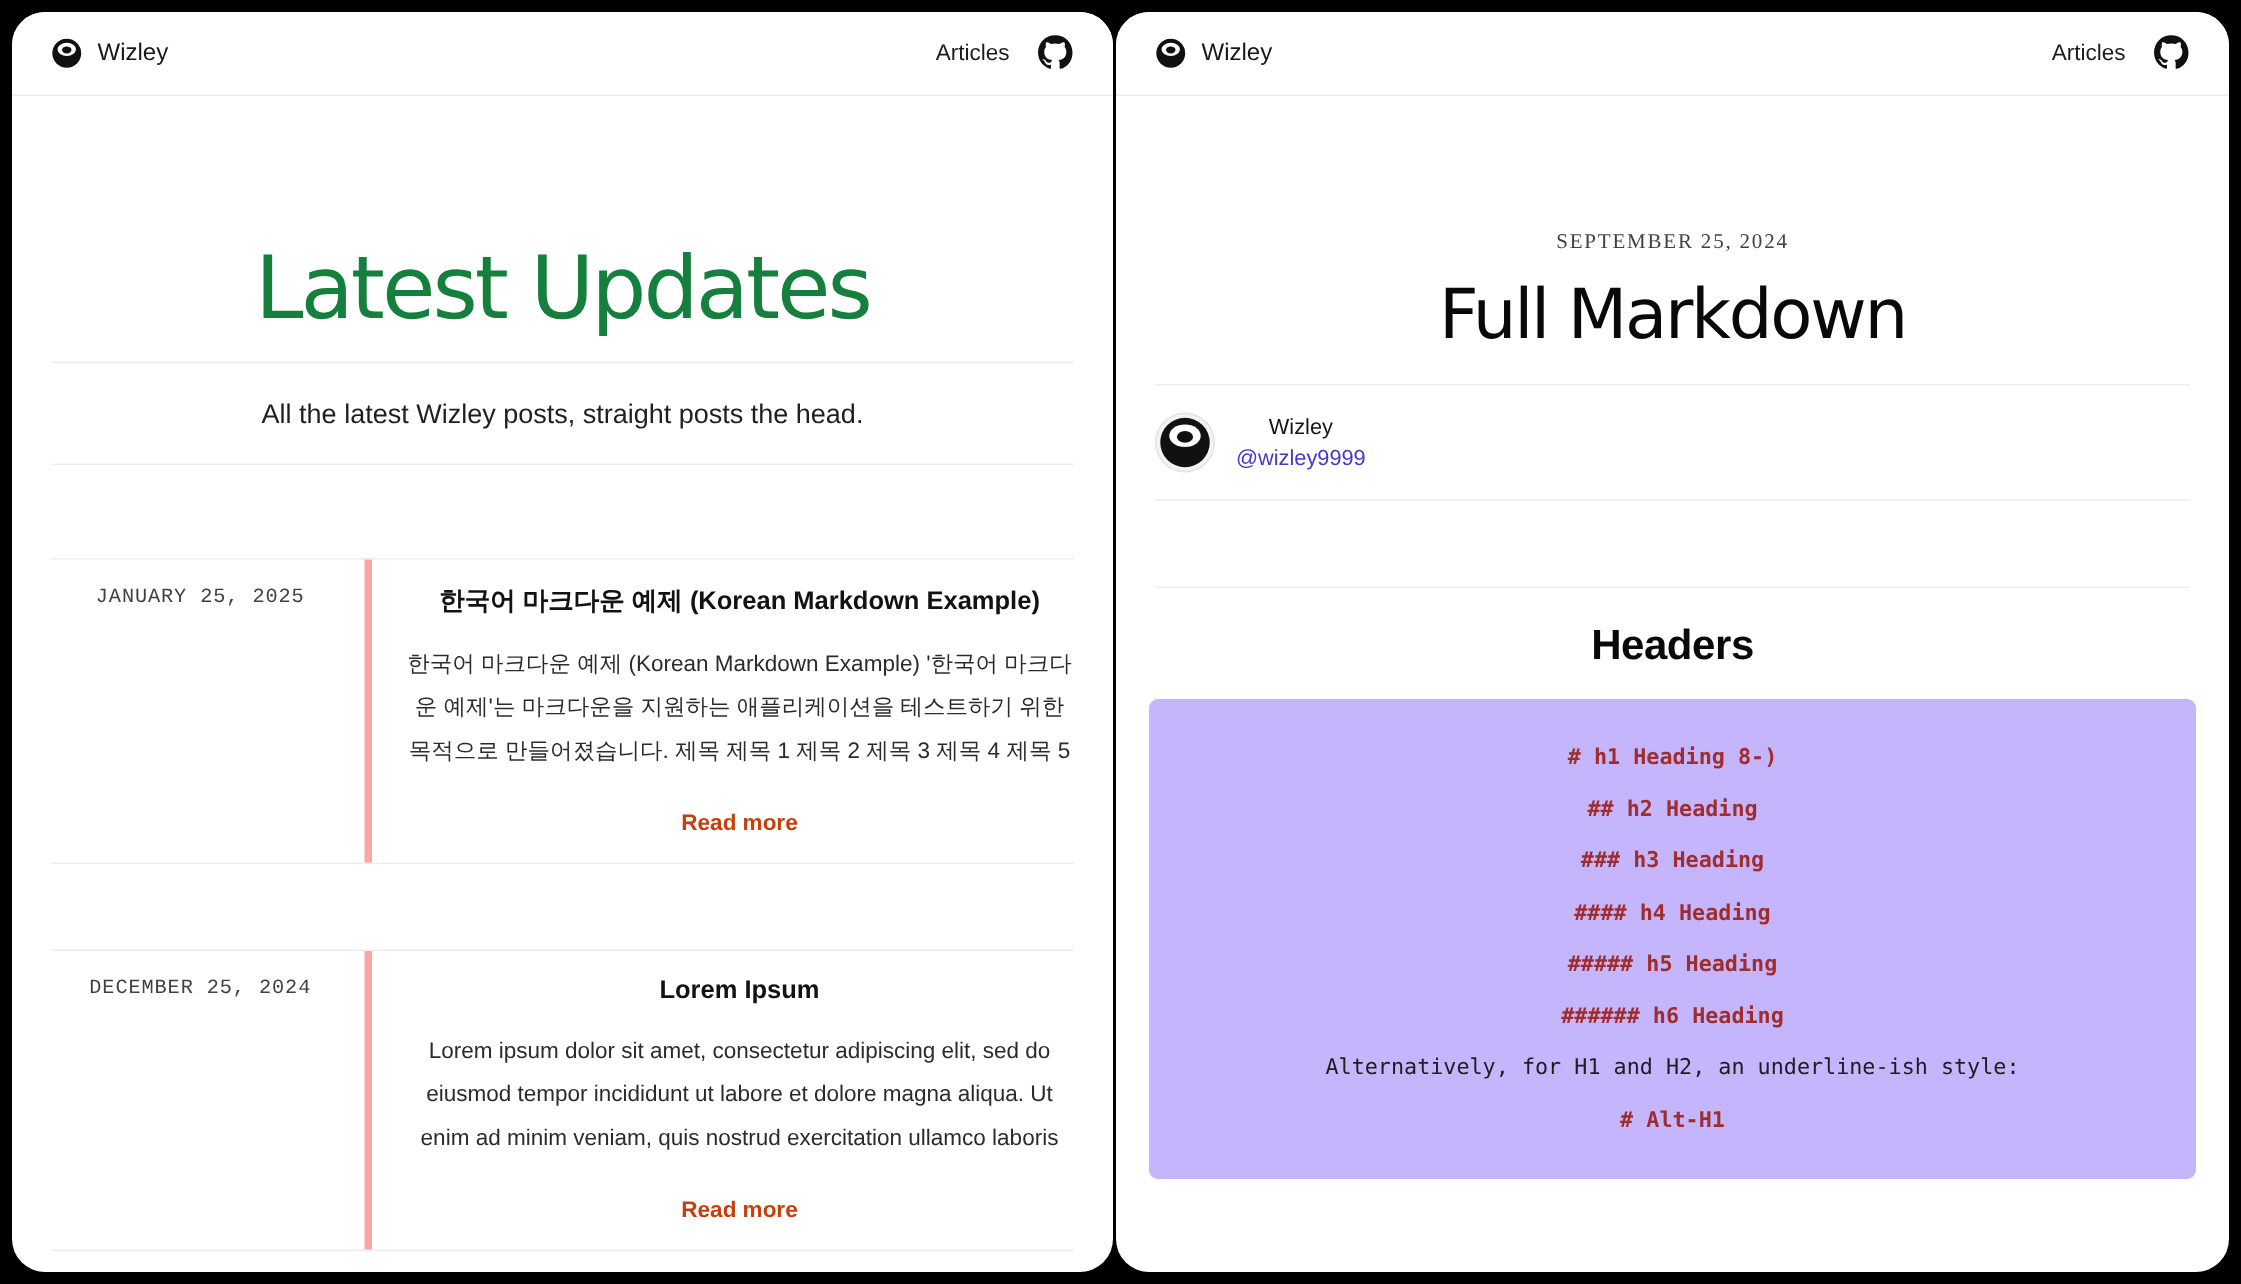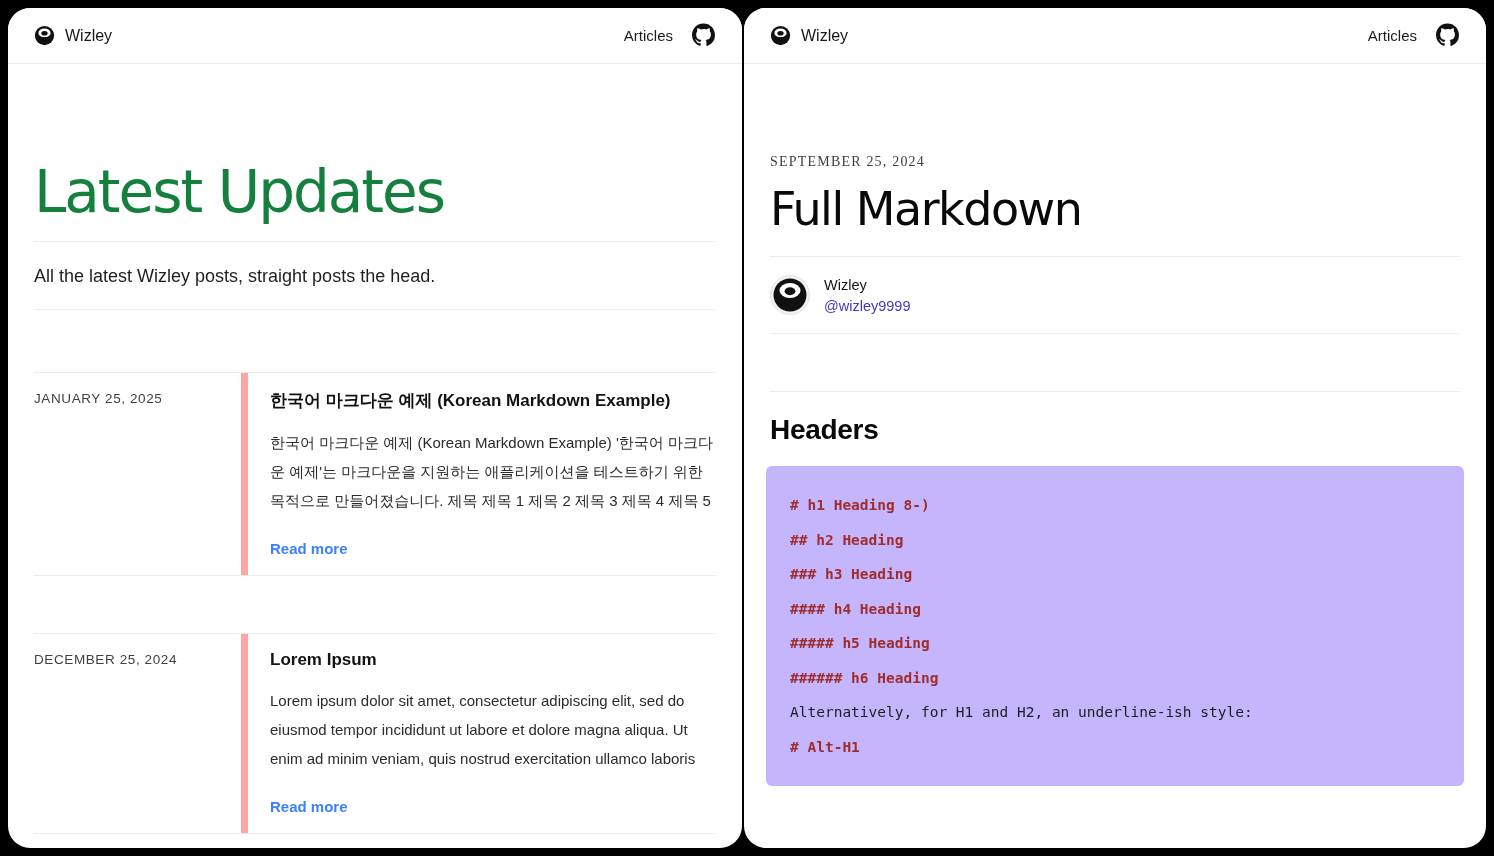--- a/index.html
+++ b/index.html
@@ -10,20 +10,21 @@
     height: 856px;
     background: #000000;
     font-family: "Liberation Sans", sans-serif;
     overflow: hidden;
   }
   .screen {
     position: relative;
     width: 1494px;
     height: 677px;
     background: #000;
+    text-align: center;
   }
   .pane {
     position: absolute;
     top: 8px;
     height: 840px;
     background: #ffffff;
     overflow: hidden;
     border-radius: 22px;
   }
   .pane-left {
@@ -100,25 +101,25 @@
   .list-gap { height: 62px; }
 
   .post {
     display: flex;
     border-top: 1px solid #ededed;
   }
   .post-date {
     width: 214px;
     flex: none;
     padding: 18px 10px 18px 0;
-    font-family: Liberation Sans, sans-serif;
+    font-family: Liberation Mono, monospace;
     font-size: 13.5px;
     letter-spacing: 0.6px;
     color: #3f3f46;
-    border-right: 7px solid #fca5a5;
+    border-right: 5px solid #fca5a5;
   }
   .post-body {
     flex: 1;
     padding: 16px 0 0 22px;
   }
   .post-title {
     font-size: 17px;
     font-weight: 700;
     color: #121214;
     margin: 0 0 16px 0;
@@ -128,21 +129,21 @@
     line-height: 1.95;
     color: #2b2b2e;
     margin: 0 0 20px 0;
     max-height: 92px;
     overflow: hidden;
   }
   .read-more {
     display: inline-block;
     font-size: 15px;
     font-weight: 700;
-    color: #3b82f6;
+    color: #c2410c;
     text-decoration: none;
     margin-bottom: 18px;
   }
   .post-foot {
     border-top: 1px solid #ededed;
     height: 58px;
   }
 
   
   .article-head {

